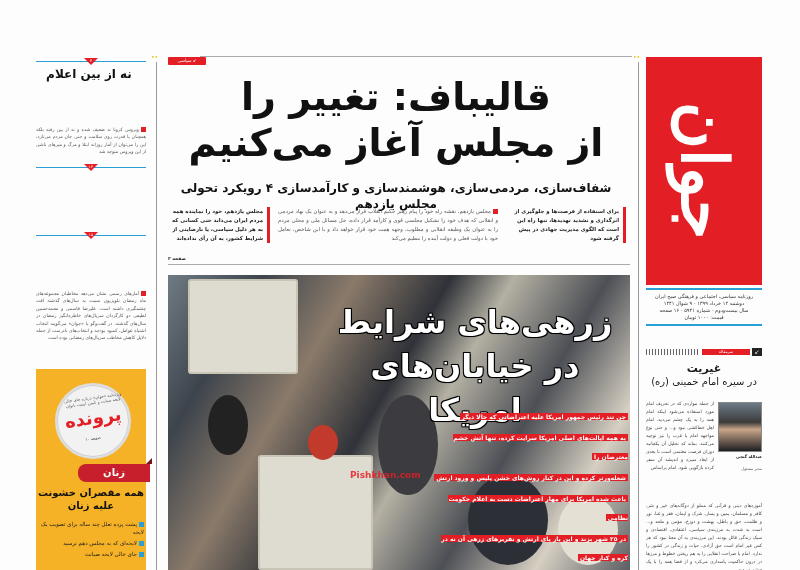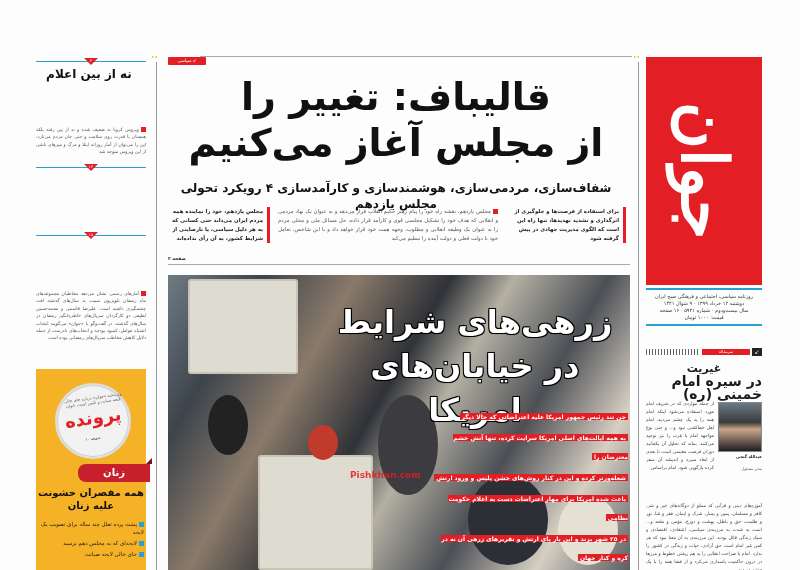--- a/index.html
+++ b/index.html
@@ -13,21 +13,21 @@
   .masthead .logo-text { position: absolute; left: 0; top: 0; width: 116px; height: 228px; display: flex; align-items: center; justify-content: center;
     color: #fff; font-family: "DejaVu Serif", serif; font-weight: bold; font-size: 64px; writing-mode: vertical-rl; letter-spacing: -6px; line-height: 1; }
   .mast-info { position: absolute; left: 646px; top: 288px; width: 116px; border-top: 2px solid #2a9fd6; border-bottom: 2px solid #2a9fd6; padding: 3px 0; text-align: center; font-size: 5px; line-height: 7px; color: #333; }
 
   .col-tag { position: absolute; left: 646px; top: 348px; width: 116px; height: 8px; display: flex; align-items: center; gap: 2px; }
   .col-tag .arrow-box { width: 10px; height: 8px; background: #222; color: #fff; font-size: 6px; line-height: 8px; text-align: center; }
   .col-tag .tag-label { width: 48px; height: 6px; background: #e31e24; color: #fff; font-size: 4px; line-height: 6px; text-align: center; }
   .col-tag .hatch { flex: 1; height: 6px; background: repeating-linear-gradient(90deg, #666 0 1px, transparent 1px 3px); }
 
   .column-title { position: absolute; left: 646px; top: 362px; width: 116px; text-align: center; font-weight: bold; font-size: 11px; line-height: 14px; }
-  .column-subtitle { position: absolute; left: 646px; top: 375px; width: 116px; font-weight: bold; font-size: 14px; line-height: 13px; }
+  .column-subtitle { position: absolute; left: 646px; top: 375px; width: 116px; text-align: center; font-weight: normal; font-size: 10px; line-height: 13px; }
   .author-photo { position: absolute; left: 718px; top: 402px; width: 44px; height: 50px; background: linear-gradient(180deg, #6c7a86 0%, #3b3b3b 40%, #c9a58a 55%, #1e1e22 100%); border: 1px solid #888; }
   .author-name { position: absolute; left: 718px; top: 454px; width: 44px; font-size: 4px; font-weight: bold; }
   .author-role { position: absolute; left: 718px; top: 466px; width: 44px; font-size: 4px; color: #555; }
   .col-text { position: absolute; font-size: 4.6px; line-height: 8px; color: #444; text-align: justify; }
 
   
   .top-rule { position: absolute; left: 200px; top: 56px; width: 432px; height: 1px; background: #aaa; }
   .yellow-dots { position: absolute; width: 8px; height: 6px; color: #e4c300; font-size: 6px; line-height: 6px; }
 
   

